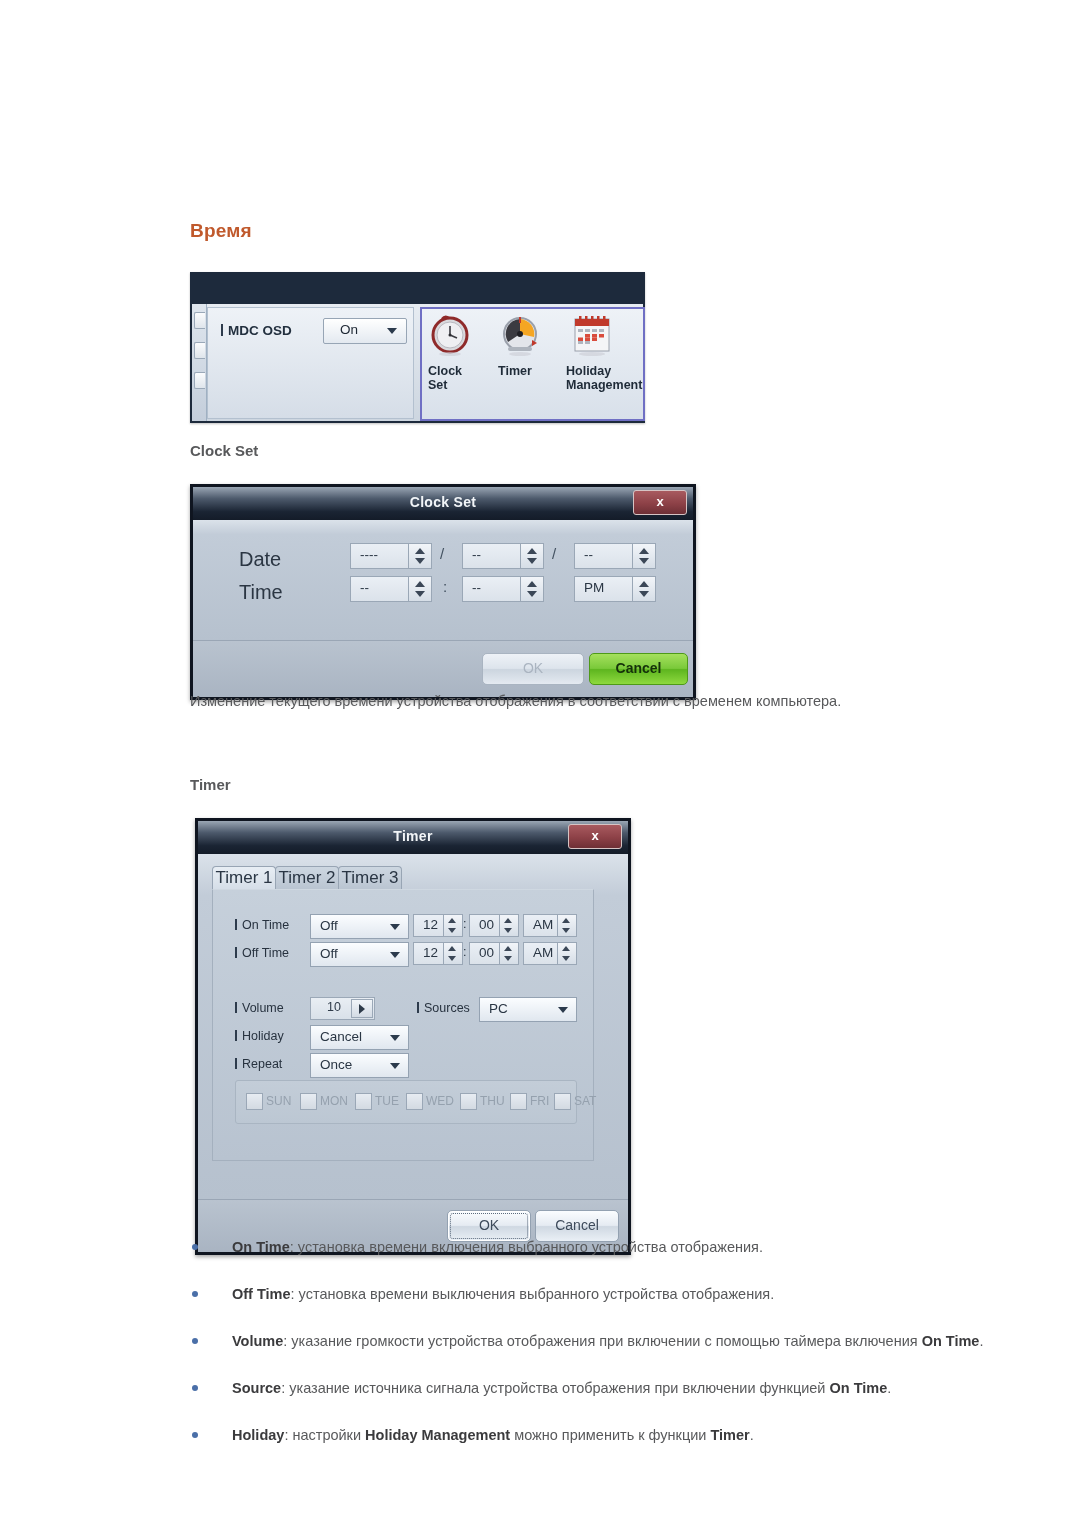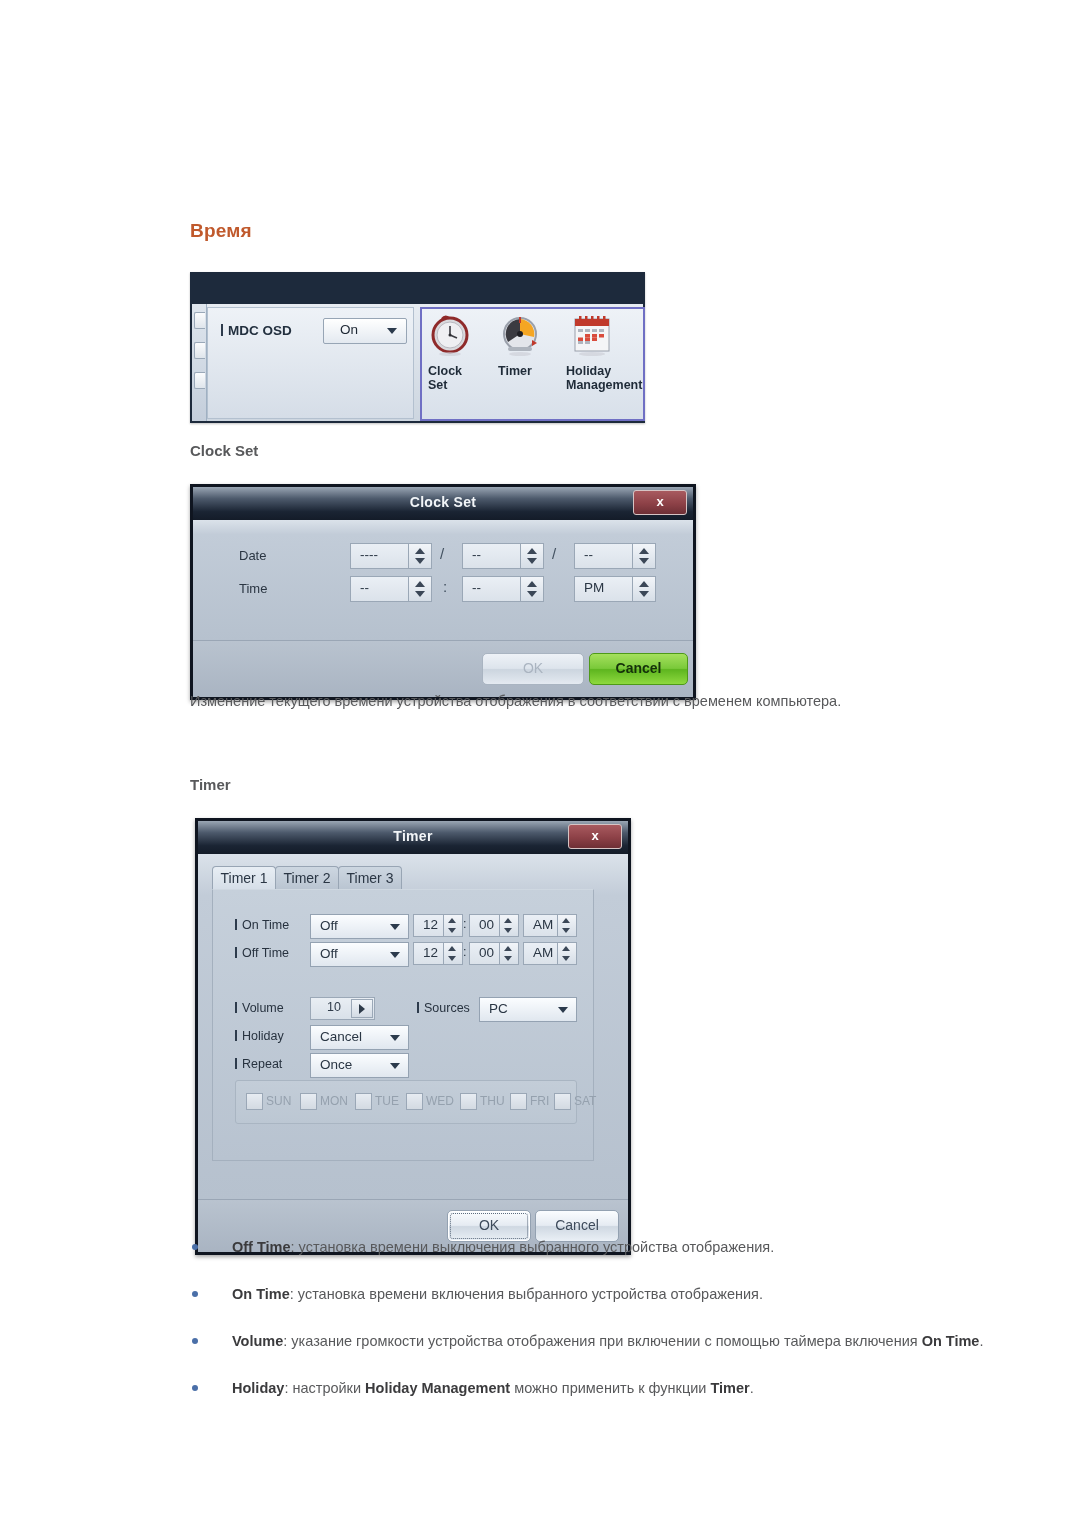--- a/index.html
+++ b/index.html
@@ -186,30 +186,30 @@
   .btn.focusring{ box-shadow:inset 0 0 0 1px #ffffff; }
   .btn .dots{
     position:absolute; left:2px; top:2px; right:2px; bottom:2px;
     border:1px dotted #5c6b7d; border-radius:3px;
   }
 
   
   #clockDlg{left:190px; top:484px; width:500px;}
   #clockDlg .content{height:120px; position:relative;}
   #clockDlg .footer{height:56px;}
-  .rowlabel{position:absolute; font-size:13px; color:#2b3643;}
+  .rowlabel{position:absolute; font-size:20px; color:#2b3643;}
   .sep{position:absolute; font-size:15px; color:#41505f;}
 
   
   #timerDlg{left:195px; top:818px; width:430px;}
   #timerDlg .content{height:345px; position:relative;}
   #timerDlg .footer{height:52px;}
   .ttabs{position:absolute; left:14px; top:12px; height:24px;}
   .ttab{position:absolute; top:0; height:24px; border-radius:4px 4px 0 0;
-        font-size:14px; text-align:center; line-height:22px; color:#2a3644;
+        font-size:17px; text-align:center; line-height:22px; color:#2a3644;
         border:1px solid #98a5b4; border-bottom:none;}
   .ttab.sel{background:linear-gradient(180deg,#e8eef4 0%,#d4dde7 100%);}
   .ttab.un{background:linear-gradient(180deg,#cdd7e1 0%,#b8c3d0 100%);}
   .tpanel{position:absolute; left:14px; top:35px; width:380px; height:270px;
           border:1px solid #a4b0be; border-top:1px solid #cfd8e1;
           background:linear-gradient(180deg,#c6d0db 0%,#b8c3d0 100%);}
   .tlabel{position:absolute; font-size:12.5px; color:#27323f;}
   .daysbox{position:absolute; left:22px; top:190px; width:340px; height:42px;
            border:1px solid #a9b5c2; border-radius:3px;
            background:linear-gradient(180deg,#c3cdd8,#bcc7d3);}
@@ -511,29 +511,33 @@
         <span>OK</span>
         <span class="dots"></span>
       </div>
       <div class="btn grey" style="left:337px; top:10px; width:82px">Cancel</div>
     </div>
   </div>
 
   <div class="bullets">
     <div class="bullet">
       <span class="dot"></span>
-      <b>Off Time</b><span>: установка времени выключения выбранного устройства отображения.</span>
+      <b>On Time</b><span>: установка времени включения выбранного устройства отображения.</span>
     </div>
     <div class="bullet">
       <span class="dot"></span>
-      <b>On Time</b><span>: установка времени включения выбранного устройства отображения.</span>
+      <b>Off Time</b><span>: установка времени выключения выбранного устройства отображения.</span>
     </div>
     <div class="bullet">
       <span class="dot"></span>
       <b>Volume</b><span>: указание громкости устройства отображения при включении с помощью таймера включения </span><b>On Time</b><span>.</span>
     </div>
     <div class="bullet">
       <span class="dot"></span>
+      <b>Source</b><span>: указание источника сигнала устройства отображения при включении функцией </span><b>On Time</b><span>.</span>
+    </div>
+    <div class="bullet">
+      <span class="dot"></span>
       <b>Holiday</b><span>: настройки </span><b>Holiday Management</b><span> можно применить к функции </span><b>Timer</b><span>.</span>
     </div>
   </div>
 
 </div>
 
 </body></html>

